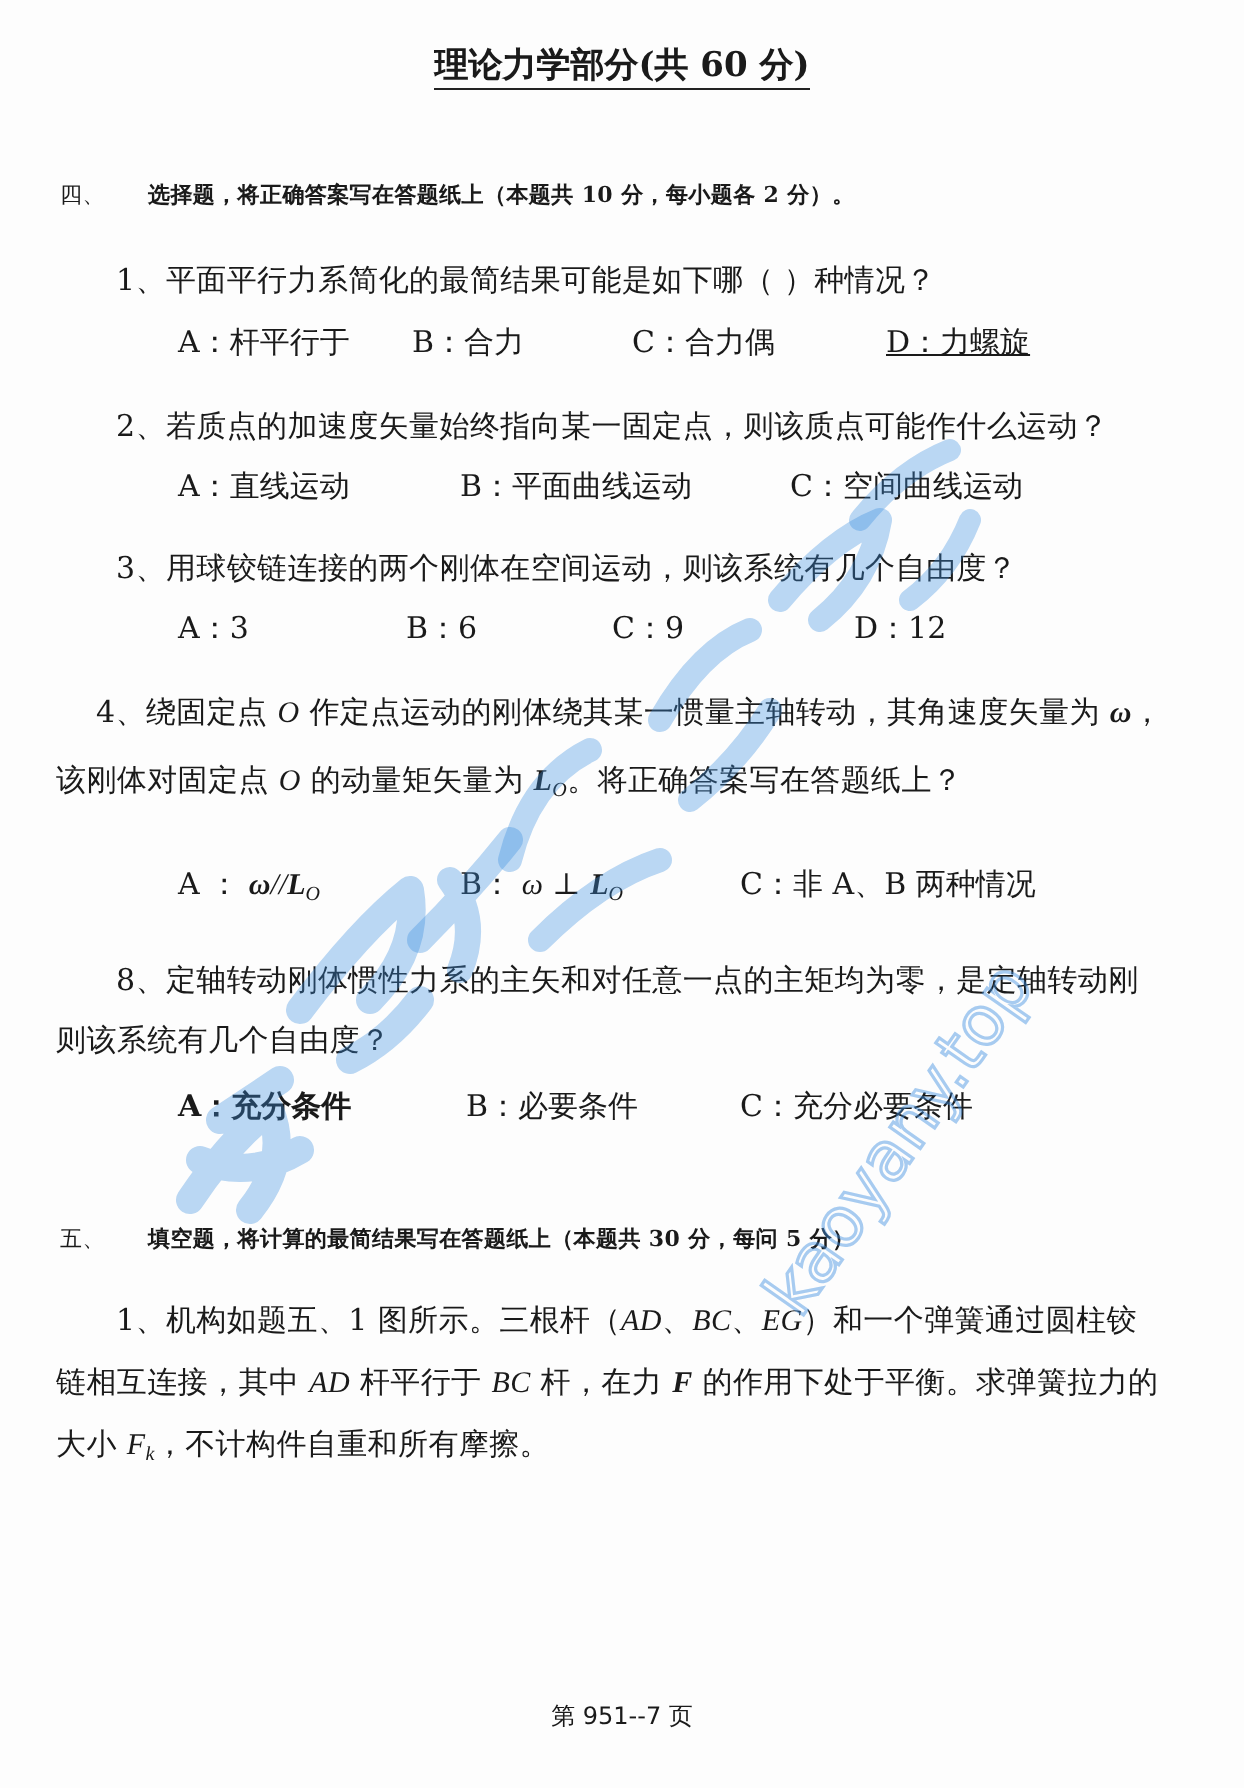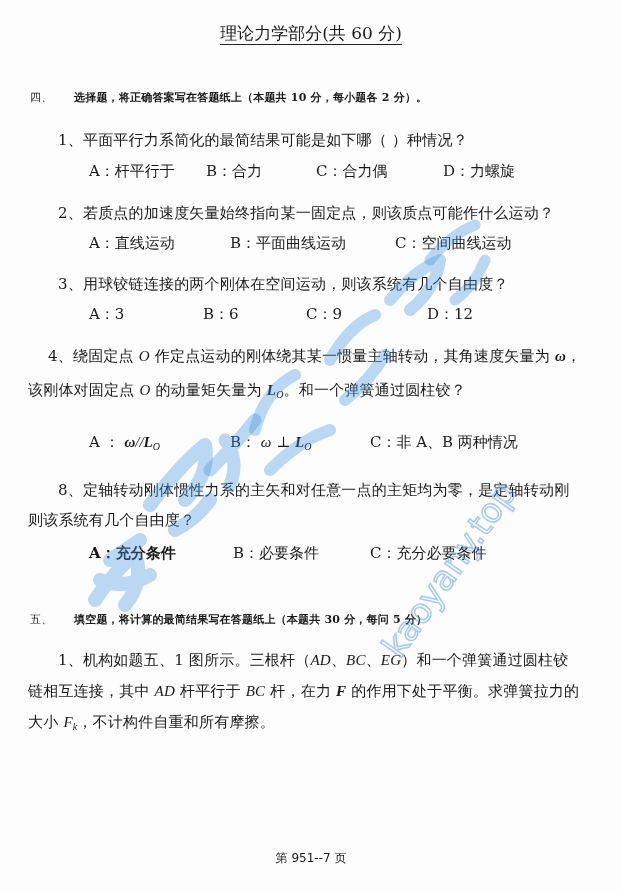--- a/index.html
+++ b/index.html
@@ -8,21 +8,21 @@
       font-family: "DejaVu Serif", "Liberation Serif", serif;
       color: #1a1a1a; background: #fdfdfd;
     }
     .page { position: absolute; inset: 0; }
     .line {
       position: absolute; white-space: nowrap; font-size: 15px; line-height: 20px;
       letter-spacing: 0.2px;
     }
     .title {
       position: absolute; left: 0; width: 622px; top: 22px; text-align: center;
-      font-size: 17px; font-weight: normal; line-height: 22px;
+      font-size: 17px; font-weight: bold; line-height: 22px;
     }
     .title span { border-bottom: 1.5px solid #222; padding-bottom: 1px; }
     .sec { font-weight: bold; font-size: 11px; }
     .sec .num { font-weight: normal; display: inline-block; width: 44px; }
     .opt { position: absolute; white-space: nowrap; font-size: 15px; line-height: 20px; }
     .it { font-style: italic; font-family: "Liberation Serif", "DejaVu Serif", serif; }
     .bi { font-style: italic; font-weight: bold; font-family: "Liberation Serif", "DejaVu Serif", serif; }
     sub { font-size: 10px; vertical-align: -3px; line-height: 0; }
     .footer {
       position: absolute; left: 0; width: 622px; top: 850px; text-align: center;
@@ -38,38 +38,38 @@
   <div class="title"><span>理论力学部分(共 60 分)</span></div>
 
   <div class="line sec" style="left:30px; top:88px;">
     <span class="num">四、</span><span>选择题，将正确答案写在答题纸上（本题共 10 分，每小题各 2 分）。</span>
   </div>
 
   <div class="line" style="left:58px; top:130px;">1、平面平行力系简化的最简结果可能是如下哪（ ）种情况？</div>
   <div class="opt" style="left:89px; top:161px;">A：杆平行于</div>
   <div class="opt" style="left:206px; top:161px;">B：合力</div>
   <div class="opt" style="left:316px; top:161px;">C：合力偶</div>
-  <div class="opt" style="left:443px; top:161px;">D：力螺旋</div>
+  <div class="opt" style="left:443px; top:161px;text-decoration:underline;">D：力螺旋</div>
 
   <div class="line" style="left:58px; top:203px;">2、若质点的加速度矢量始终指向某一固定点，则该质点可能作什么运动？</div>
   <div class="opt" style="left:89px; top:233px;">A：直线运动</div>
   <div class="opt" style="left:230px; top:233px;">B：平面曲线运动</div>
   <div class="opt" style="left:395px; top:233px;">C：空间曲线运动</div>
 
   <div class="line" style="left:58px; top:274px;">3、用球铰链连接的两个刚体在空间运动，则该系统有几个自由度？</div>
   <div class="opt" style="left:89px; top:304px;">A：3</div>
   <div class="opt" style="left:203px; top:304px;">B：6</div>
   <div class="opt" style="left:306px; top:304px;">C：9</div>
   <div class="opt" style="left:427px; top:304px;">D：12</div>
 
   <div class="line" style="left:48px; top:346px;">
     <span>4、绕固定点 </span><span class="it">O</span><span> 作定点运动的刚体绕其某一惯量主轴转动，其角速度矢量为 </span><span class="bi">ω</span><span>，</span>
   </div>
   <div class="line" style="left:28px; top:380px;">
-    <span>该刚体对固定点 </span><span class="it">O</span><span> 的动量矩矢量为 </span><span class="bi">L</span><sub class="it">O</sub><span>。和一个弹簧通过圆柱铰？</span>
+    <span>该刚体对固定点 </span><span class="it">O</span><span> 的动量矩矢量为 </span><span class="bi">L</span><sub class="it">O</sub><span>。将正确答案写在答题纸上？</span>
   </div>
   <div class="opt" style="left:89px; top:432px;">
     <span>A ：</span>
     <span class="bi">ω</span><span class="it">//</span><span class="bi">L</span><sub class="it">O</sub>
   </div>
   <div class="opt" style="left:230px; top:432px;">
     <span>B：</span>
     <span class="it">ω</span><span> ⊥ </span><span class="bi">L</span><sub class="it">O</sub>
   </div>
   <div class="opt" style="left:370px; top:432px;">C：非 A、B 两种情况</div>

